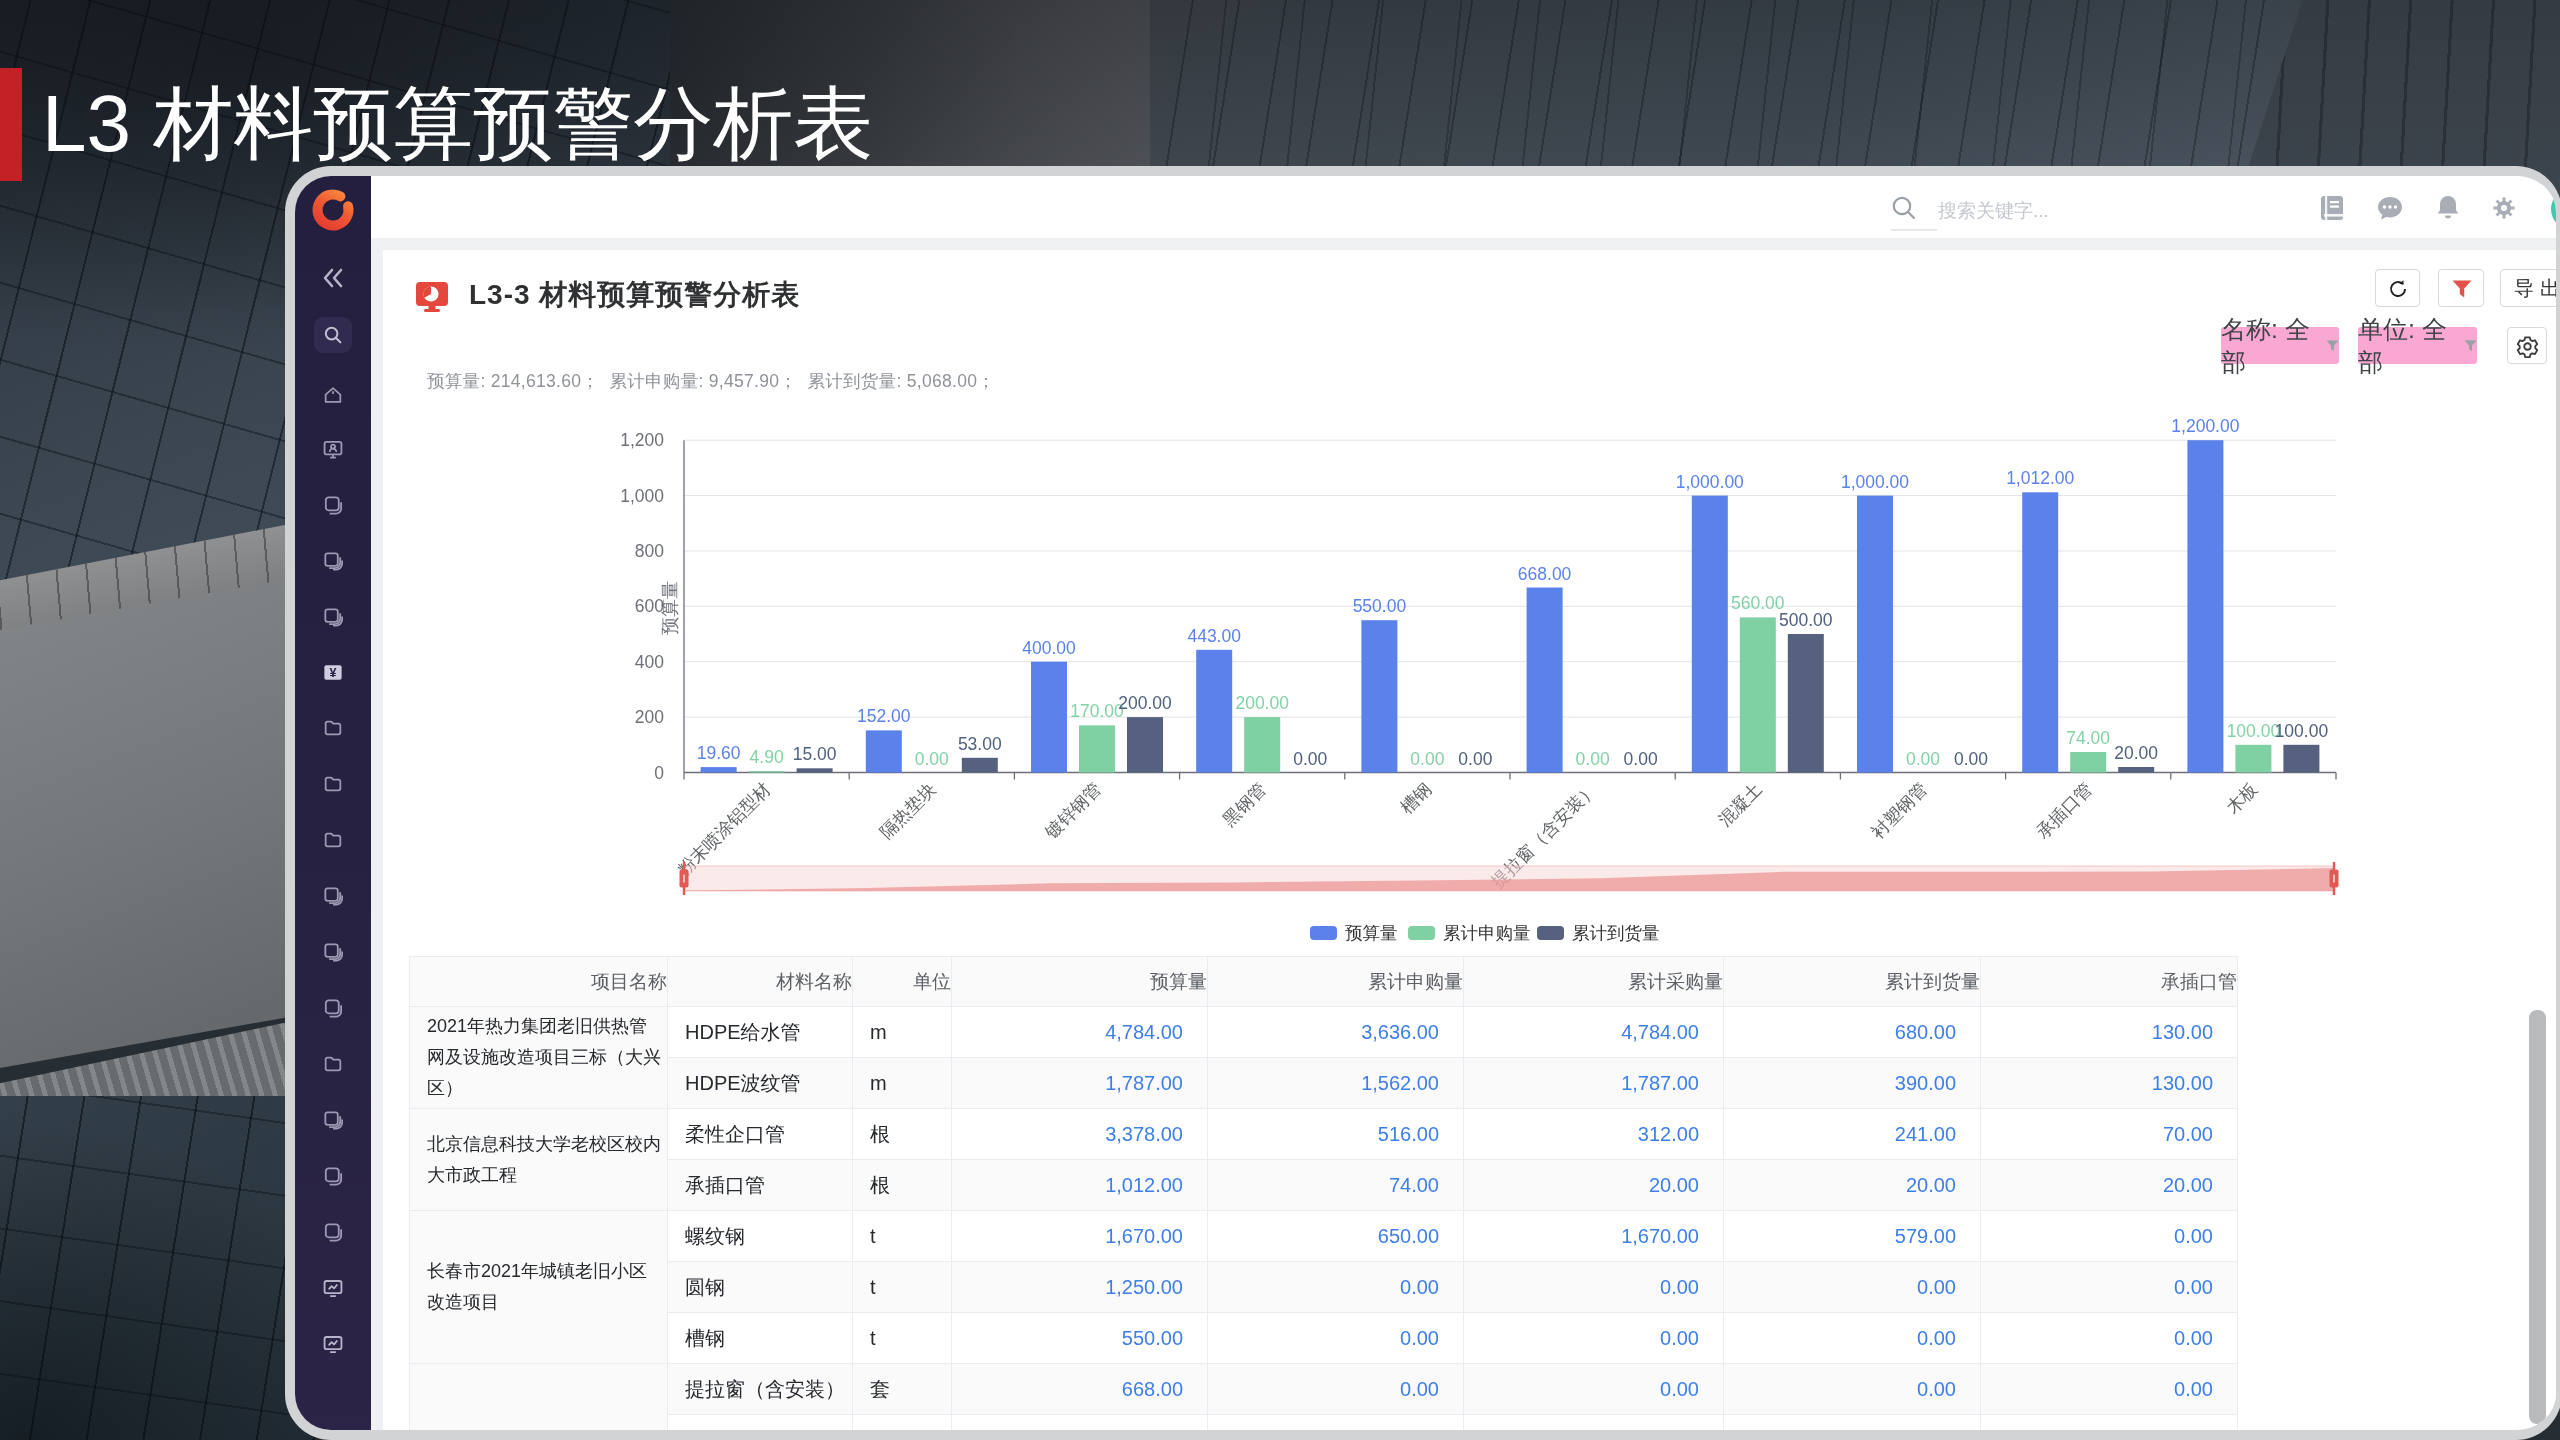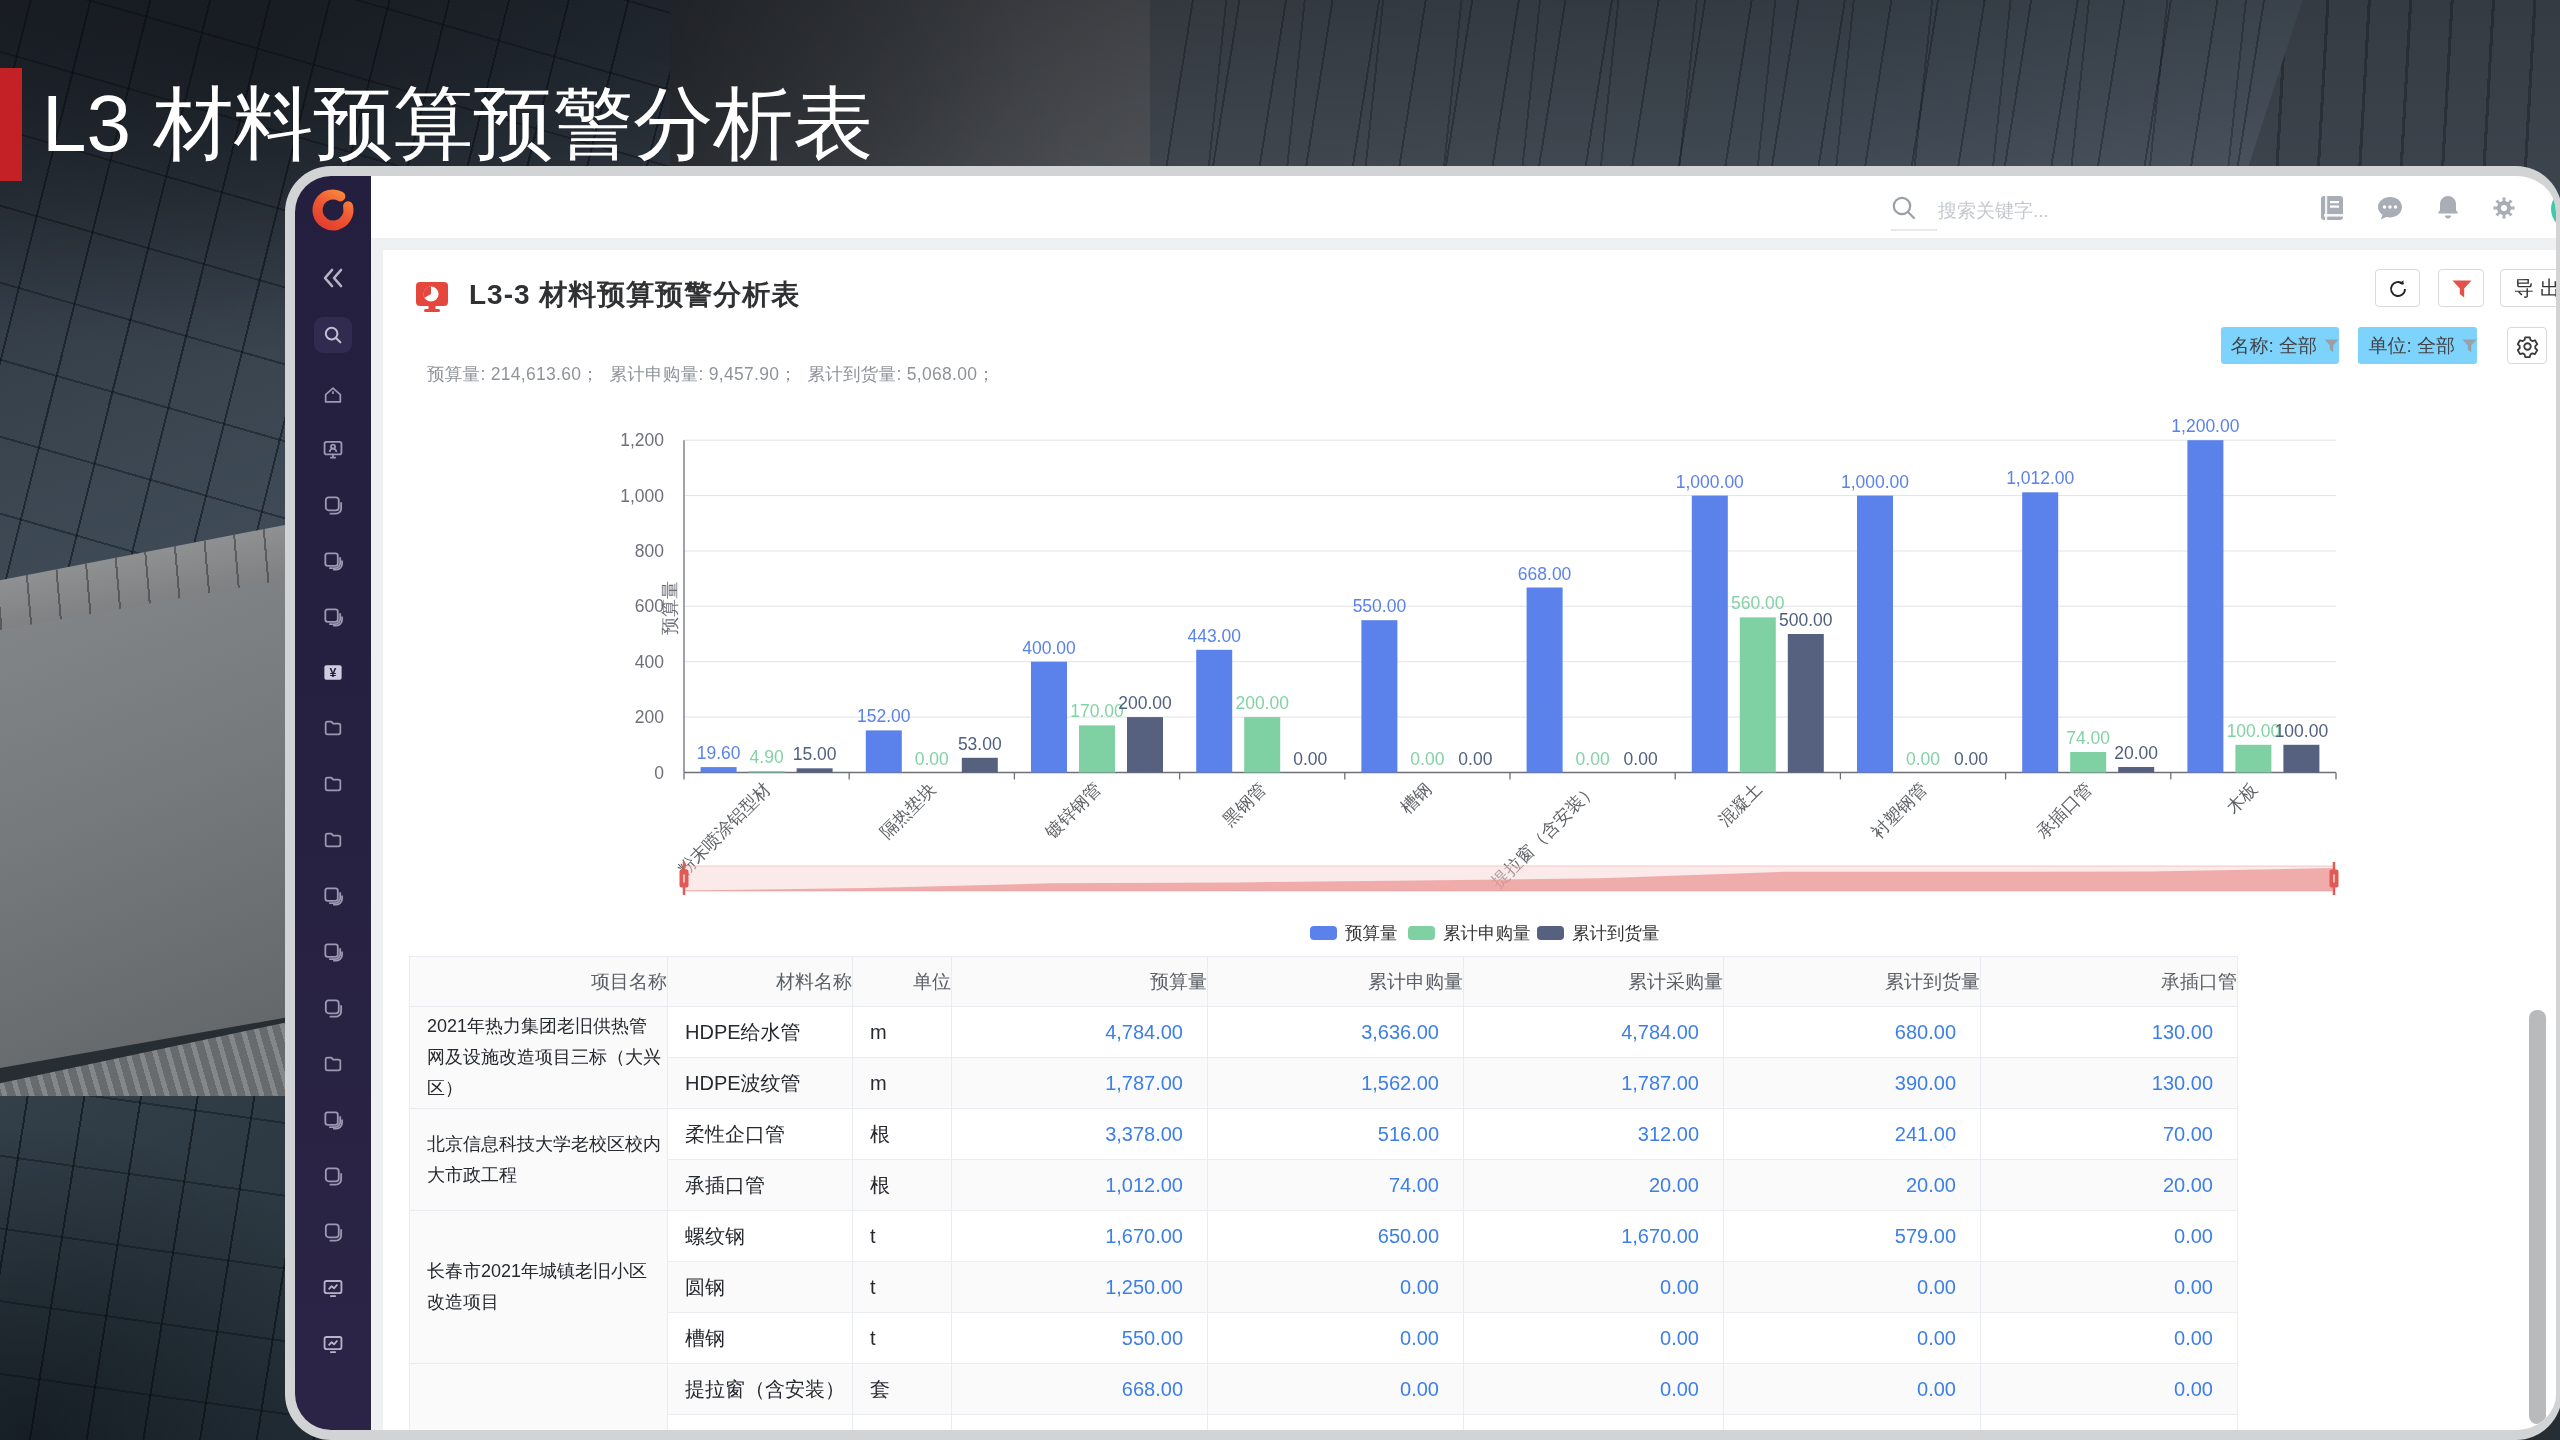--- a/index.html
+++ b/index.html
@@ -53,23 +53,23 @@
 #card{position:absolute;left:88px;top:74px;width:2173px;height:1180px;background:#fff}
 .sic{position:absolute;left:38px;transform:translateX(-50%)}
 #schbg{position:absolute;left:19px;top:141px;width:38px;height:36px;background:#312b4f;border-radius:9px}
 
 #searchph{position:absolute;left:1643px;top:22px;font-size:19px;color:#c4c8ce}
 #avatar{position:absolute;left:2256px;top:12px;width:42px;height:42px;border-radius:50%;background:#3ec9ac}
 
 #cticon{position:absolute;left:120px;top:104px}
 #ctitle{position:absolute;left:174px;top:105px;line-height:28px;font-size:28px;font-weight:700;color:#2f3133;letter-spacing:1px}
 .btn{position:absolute;background:#fff;border:1px solid #d9d9d9;border-radius:4px}
-.chip{position:absolute;background:#7dd3fc;border-radius:3px;font-size:19px;color:#404347;
+.chip{position:absolute;background:#f9a8d4;border-radius:3px;font-size:25px;color:#404347;
  display:flex;align-items:center;justify-content:flex-end;gap:7px}
-#summary{position:absolute;left:132px;top:186px;font-size:17.5px;color:#8f9399;letter-spacing:.3px}
+#summary{position:absolute;left:132px;top:193px;font-size:17.5px;color:#8f9399;letter-spacing:.3px}
 
 #tablewrap{position:absolute;left:114px;top:780px;width:1830px;height:474px;overflow:hidden}
 table{border-collapse:collapse;table-layout:fixed;width:1828px;font-size:20px}
 td,th{border:1px solid #e9ecf0;vertical-align:middle;overflow:hidden;white-space:nowrap}
 th{height:50px;background:#fafafa;text-align:right;padding-left:17px;font-weight:500;color:#5c6066;font-size:19px}
 td{height:51px;padding-left:17px;color:#26292e}
 td.num{text-align:right;padding-right:24px;padding-left:0;color:#3d7fe8}
 td.proj{background:#fafafa;white-space:normal;line-height:31px;padding-right:6px;font-size:18px;word-break:break-all}
 tr.even td{background:#fafafa}
 tr.even td.proj,tr.odd td.proj{background:#fafafa}

